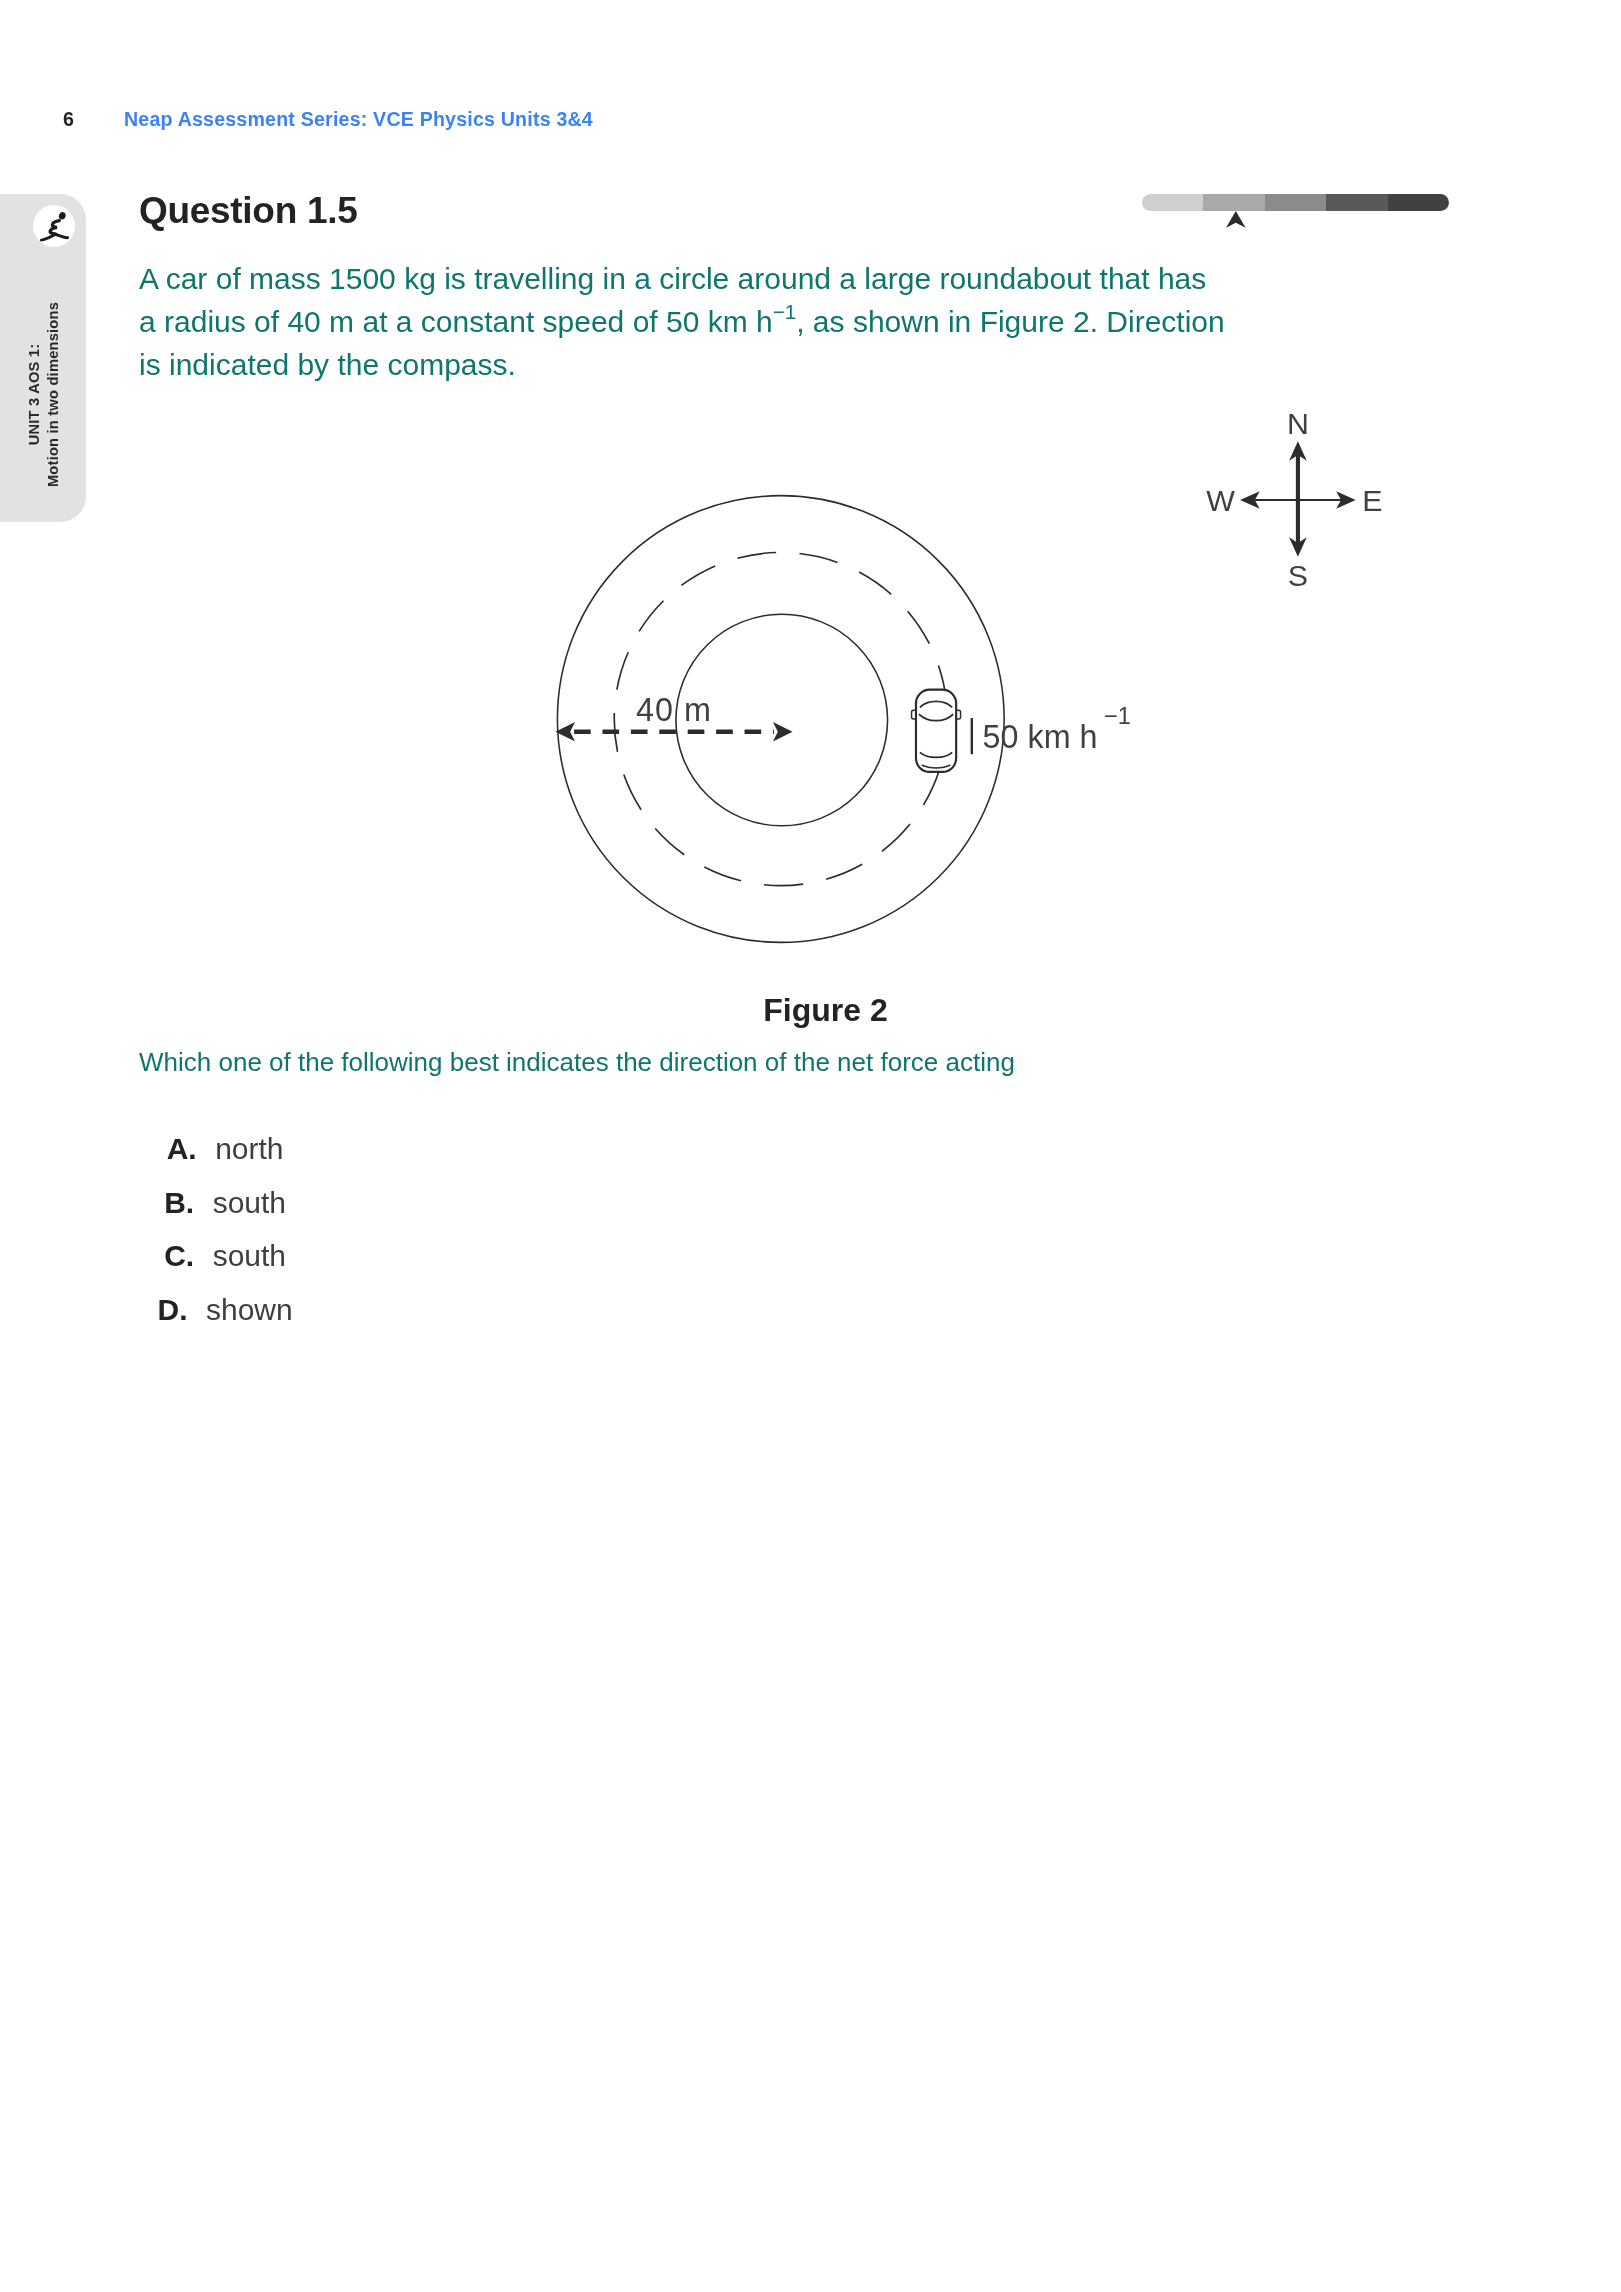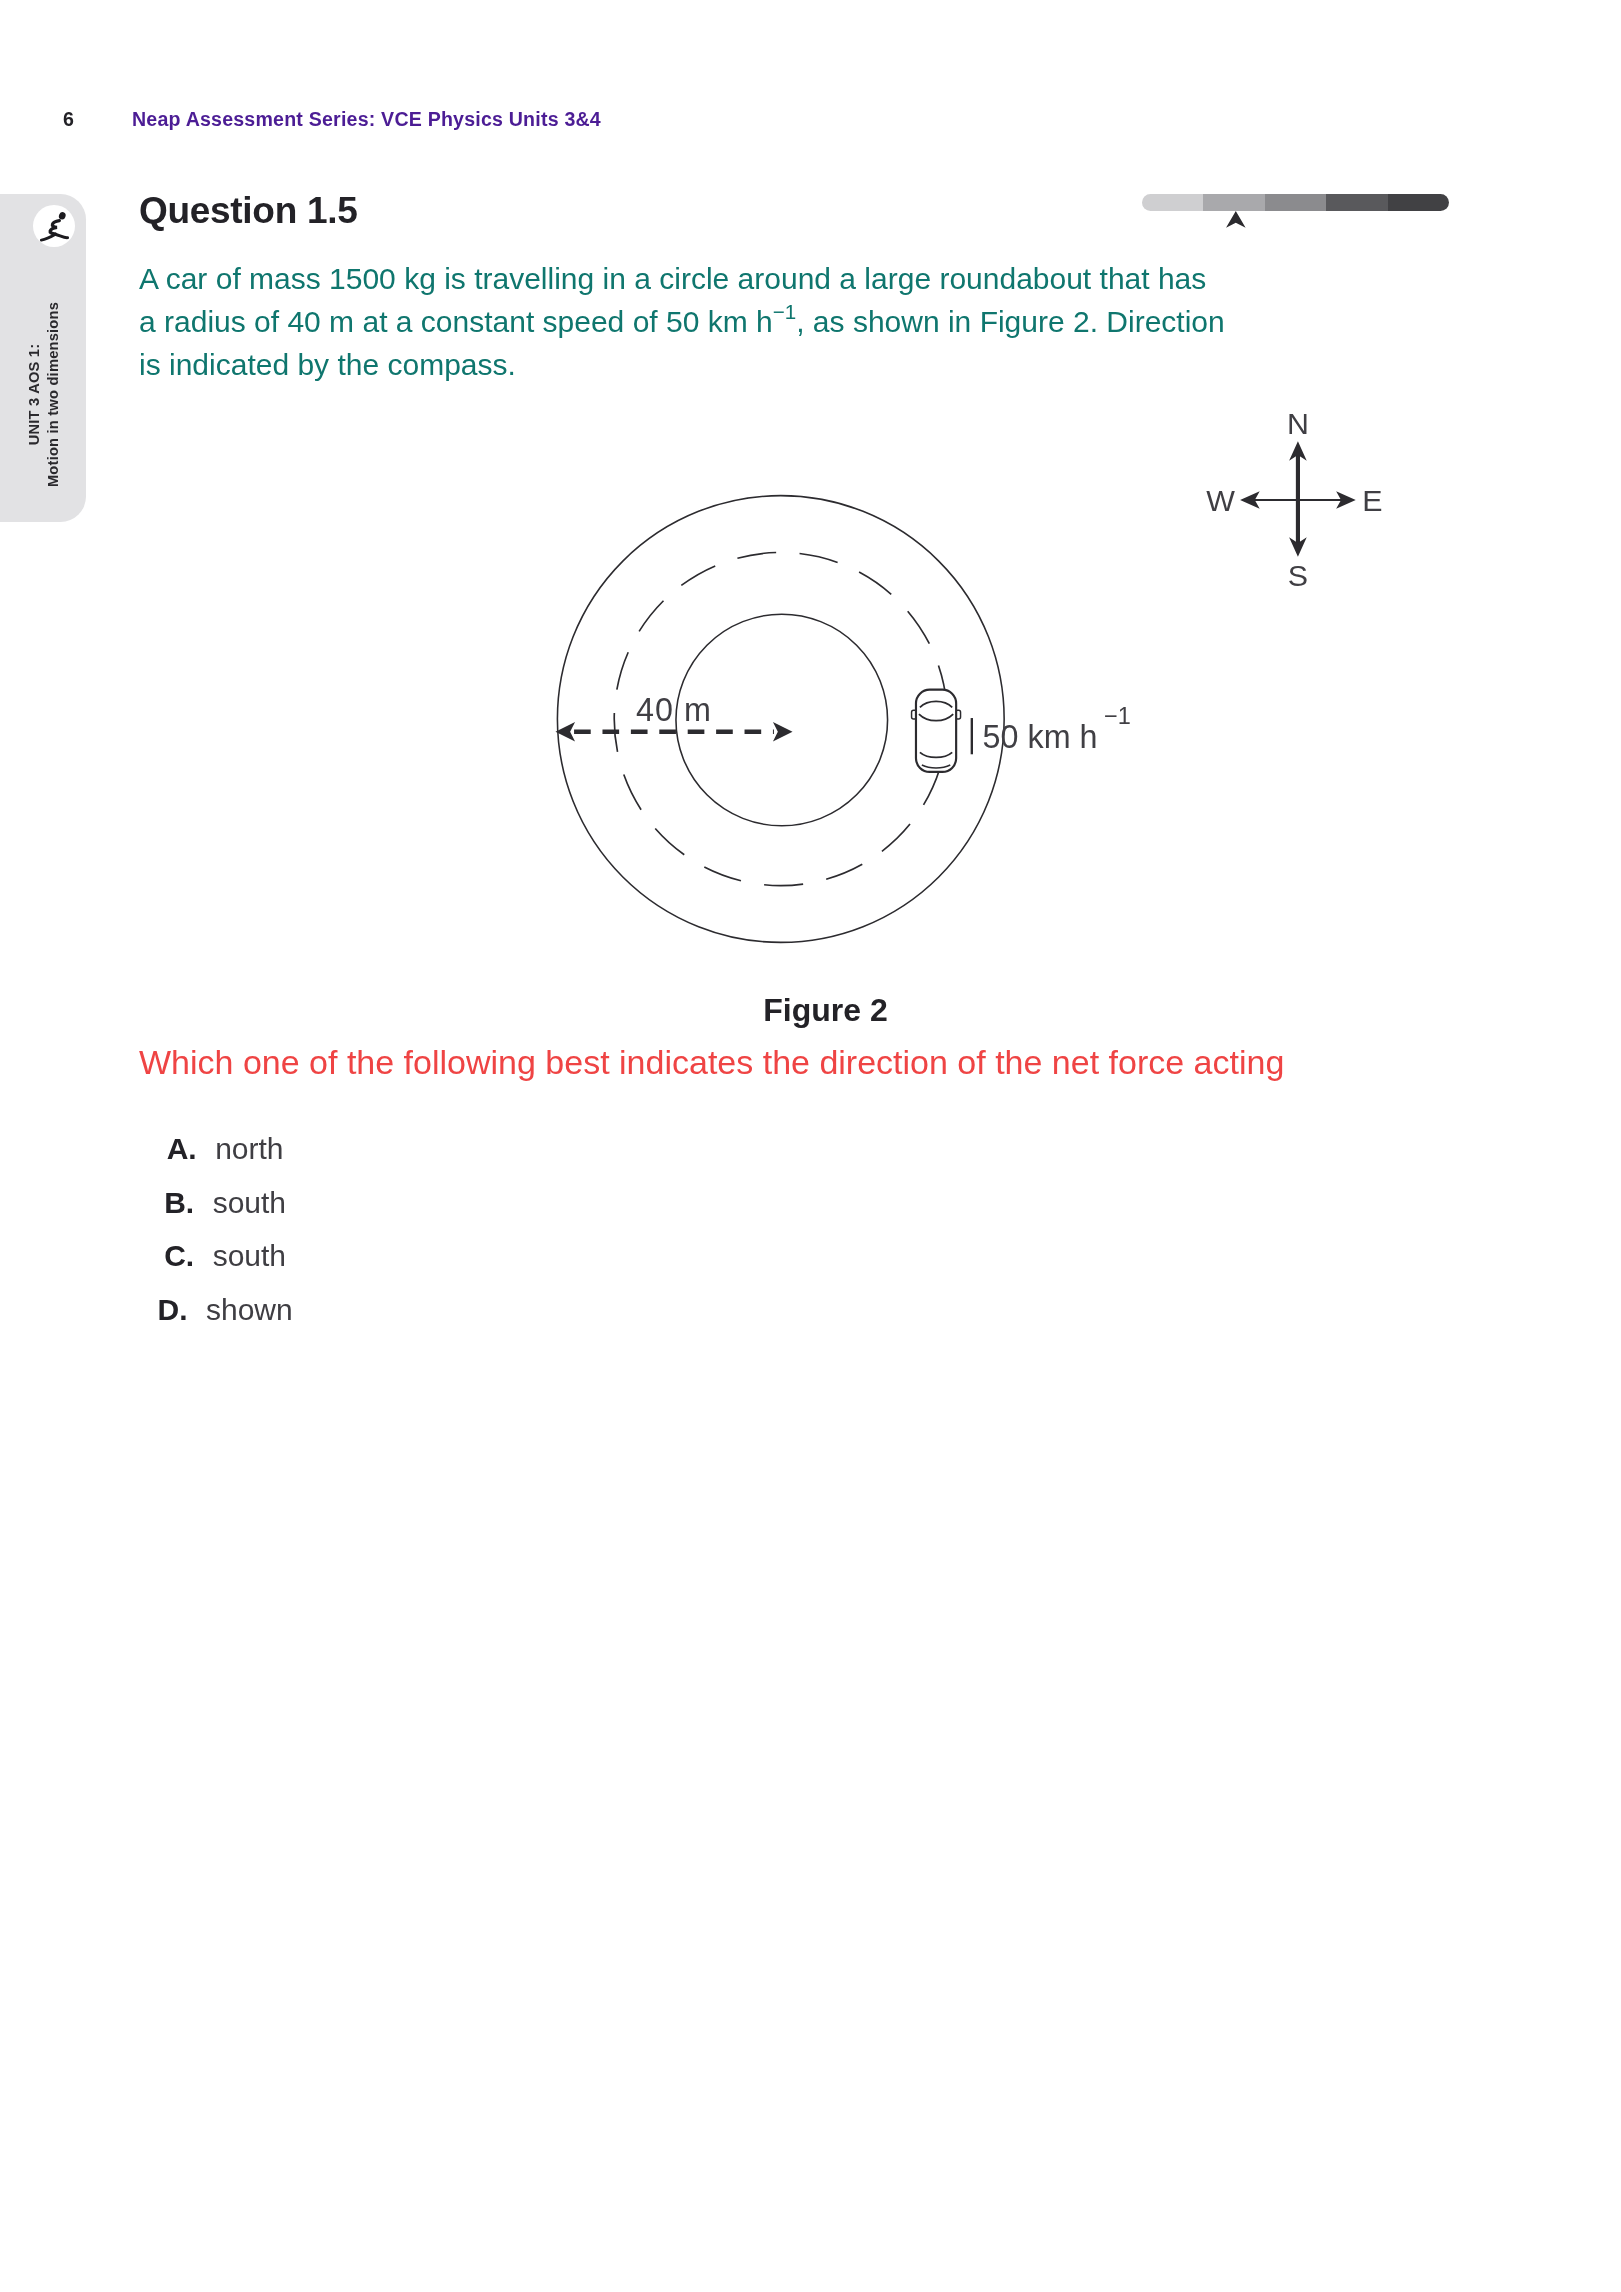--- a/index.html
+++ b/index.html
@@ -3,21 +3,21 @@
 <meta charset="utf-8">
 <style>
   html,body{margin:0;padding:0;}
   body{
     width:1621px;height:2293px;position:relative;background:#ffffff;
     font-family:"Liberation Sans", sans-serif;color:#3f3e43;overflow:hidden;
   }
   .abs{position:absolute;}
   
   .page-num{left:63px;top:108px;font-size:19.6px;font-weight:700;color:#232227;}
-  .header-title{left:132px;top:108px;font-size:19.6px;font-weight:700;color:#4c1d95;letter-spacing:0.2px;}
+  .header-title{left:124px;top:108px;font-size:19.6px;font-weight:700;color:#3b82f6;letter-spacing:0.2px;}
   
   .side-tab{left:0;top:194px;width:86px;height:328px;background:#e2e2e4;border-radius:0 25.5px 25.5px 0;}
   .side-circle{left:33px;top:205px;width:42px;height:42px;background:#ffffff;border-radius:50%;}
   .side-icon{left:37px;top:209px;width:34px;height:34px;}
   .side-text{left:-86px;top:367px;width:276px;height:55px;transform:rotate(-90deg);
     text-align:center;font-size:14.7px;line-height:18.6px;font-weight:700;color:#2a292d;letter-spacing:0.2px;}
   
   .q-title{left:139px;top:190px;font-size:37px;font-weight:700;color:#232227;letter-spacing:-0.3px;text-align:right;}
   .diff-bar{left:1142px;top:194px;width:307px;height:16.7px;border-radius:8.8px;overflow:hidden;display:flex;}
   .diff-bar span{flex:1 1 0;}
@@ -25,21 +25,21 @@
     clip-path:polygon(50% 0,100% 100%,50% 70%,0 100%);}
   
   .intro{left:139px;top:257px;width:1255px;font-size:30px;line-height:43px;color:#0f766e;}
   sup.exp{font-size:20.6px;line-height:0;position:relative;top:-2px;}
   
   .fig-svg{left:529px;top:470px;}
   .compass-svg{left:1196px;top:402px;}
   .fig-caption{left:561px;top:992px;width:529px;text-align:center;
     font-size:32px;font-weight:700;color:#232227;}
   
-  .prompt{left:139px;top:1042px;width:1294px;font-size:34px;line-height:41px;color:#ef4444;}
+  .prompt{left:139px;top:1042px;width:1294px;font-size:26px;line-height:41px;color:#0f766e;}
   .options{left:139px;top:1134px;}
   .opt-row{height:30px;line-height:30px;margin-bottom:23.5px;font-size:30px;text-align:center;}
   .opt-letter{display:inline-block;width:67px;font-weight:700;color:#232227;}
   .opt-text{color:#3f3e43;}
   svg text{font-family:"Liberation Sans", sans-serif;}
 </style>
 </head>
 <body>
 
 <div class="abs page-num">6</div>

